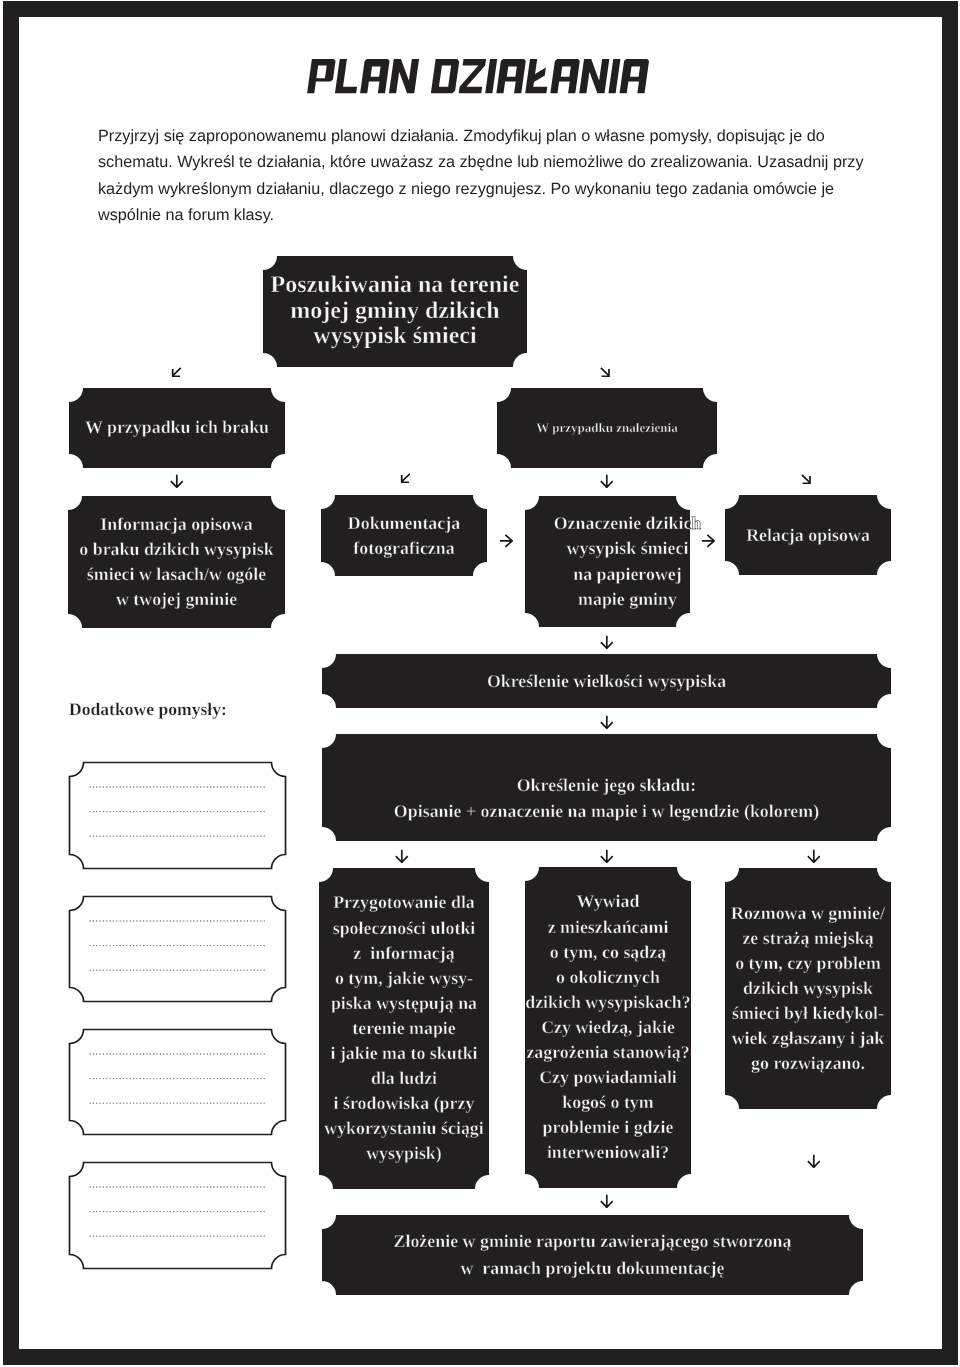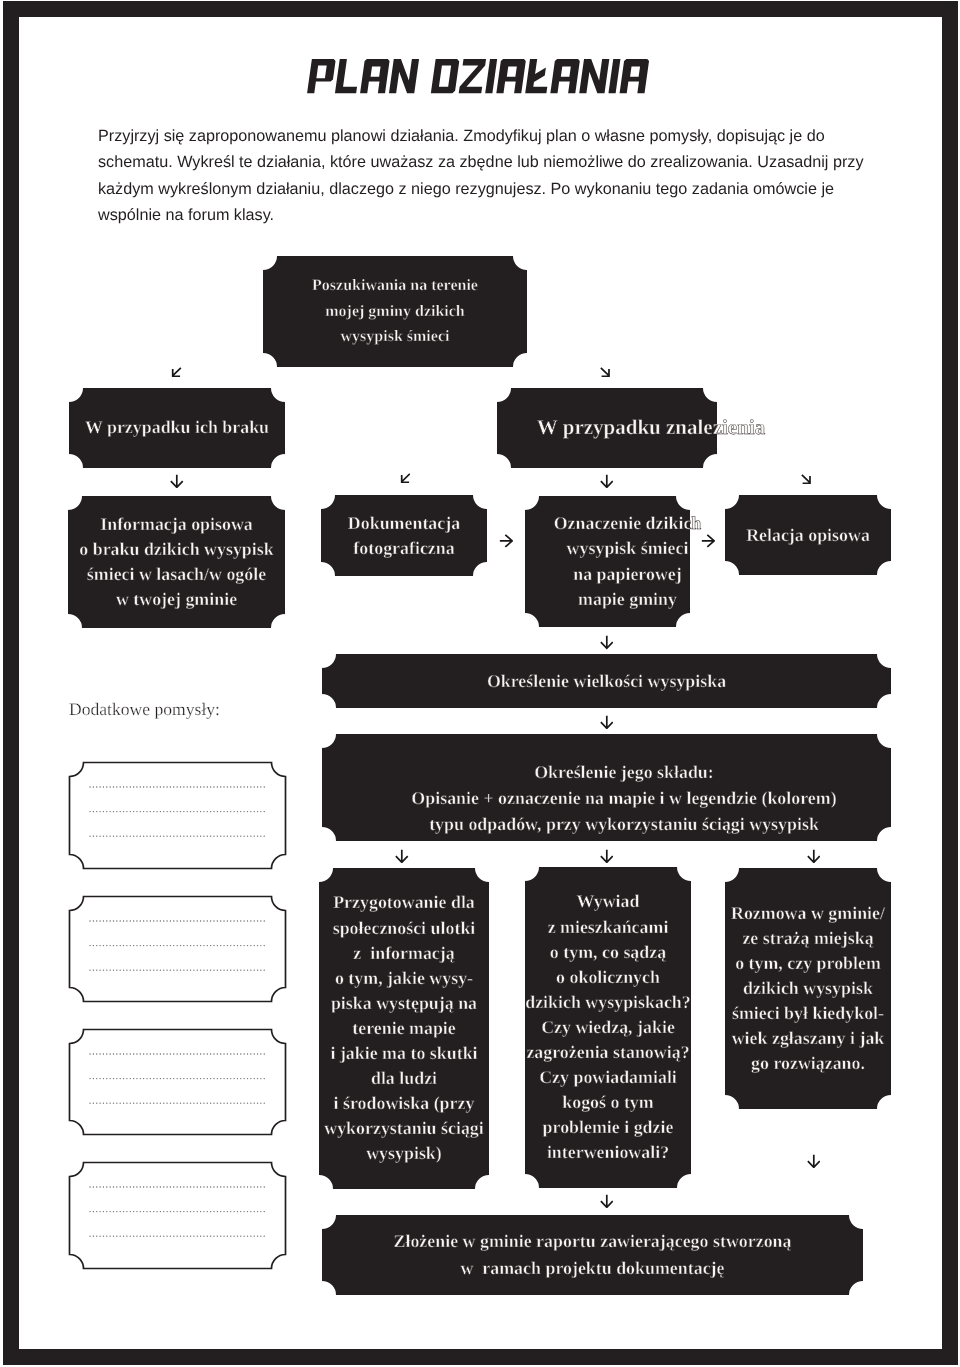--- a/index.html
+++ b/index.html
@@ -25,21 +25,21 @@
   .node .txt{position:absolute;left:0;top:0;width:100%;height:100%;
              display:flex;flex-direction:column;align-items:center;justify-content:center;
              color:#f7f4f2;font-family:"Liberation Serif",serif;font-weight:bold;
              text-align:center;box-sizing:border-box;
              -webkit-text-stroke:0.45px #231f20;}
   .node .txt span{display:block;white-space:pre;}
 
   .arrow{position:absolute;line-height:0;}
 
   .lbl{position:absolute;color:#231f20;font-family:"Liberation Serif",serif;
-       font-weight:normal;white-space:pre;}
+       font-weight:bold;white-space:pre;}
 </style>
 </head>
 <body>
 
 <div id="page">
   <div class="frame"></div>
 
   <div class="title">
       <svg id="title-svg" width="342.4" height="34.2" viewBox="0 0 1001.1 100">
         <g fill="#231f20" fill-rule="evenodd" transform="translate(14.1,0) skewX(-8)">
@@ -59,39 +59,39 @@
         </g>
       </svg>
     </div>
   <div class="intro">Przyjrzyj się zaproponowanemu planowi działania. Zmodyfikuj plan o własne pomysły, dopisując je do schematu. Wykreśl te działania, które uważasz za zbędne lub niemożliwe do zrealizowania. Uzasadnij przy każdym wykreślonym działaniu, dlaczego z niego rezygnujesz. Po wykonaniu tego zadania omówcie je wspólnie na forum klasy.</div>
 
   <div id="nodes">
       <div class="node" style="left: 263px; top: 256px; width: 264px; height: 111px;">
         <svg width="264" height="111">
       <path d="M 14 0 L 250 0 A 14 14 0 0 0 264 14 L 264 97 A 14 14 0 0 0 250 111 L 14 111 A 14 14 0 0 0 0 97 L 0 14 A 14 14 0 0 0 14 0 Z" fill="#231f20"></path>
         </svg>
-    <div class="txt" style="font-size:16px;line-height:25.5px;justify-content:center;">
+    <div class="txt" style="font-size:24px;line-height:25.5px;justify-content:center;">
           <span>Poszukiwania na terenie</span>
           <span>mojej gminy dzikich</span>
           <span>wysypisk śmieci</span>
         </div>
       </div>
       <div class="node" style="left: 69px; top: 388px; width: 216px; height: 80px;">
         <svg width="216" height="80">
       <path d="M 14 0 L 202 0 A 14 14 0 0 0 216 14 L 216 66 A 14 14 0 0 0 202 80 L 14 80 A 14 14 0 0 0 0 66 L 0 14 A 14 14 0 0 0 14 0 Z" fill="#231f20"></path>
         </svg>
     <div class="txt" style="font-size:17.9px;line-height:25.5px;">
           <span>W przypadku ich braku</span>
         </div>
       </div>
       <div class="node" style="left: 497px; top: 388px; width: 220px; height: 80px;">
         <svg width="220" height="80">
       <path d="M 14 0 L 206 0 A 14 14 0 0 0 220 14 L 220 66 A 14 14 0 0 0 206 80 L 14 80 A 14 14 0 0 0 0 66 L 0 14 A 14 14 0 0 0 14 0 Z" fill="#231f20"></path>
         </svg>
-    <div class="txt" style="font-size:21px;line-height:25.5px;margin-left:44px;">
+    <div class="txt" style="font-size:13px;line-height:25.5px;">
           <span>W przypadku znalezienia</span>
         </div>
       </div>
       <div class="node" style="left: 68px; top: 496px; width: 217px; height: 132px;">
         <svg width="217" height="132">
       <path d="M 14 0 L 203 0 A 14 14 0 0 0 217 14 L 217 118 A 14 14 0 0 0 203 132 L 14 132 A 14 14 0 0 0 0 118 L 0 14 A 14 14 0 0 0 14 0 Z" fill="#231f20"></path>
         </svg>
     <div class="txt" style="font-size:17.9px;line-height:25px;">
           <span>Informacja opisowa</span>
           <span>o braku dzikich wysypisk</span>
@@ -128,28 +128,27 @@
         </div>
       </div>
       <div class="node" style="left: 322px; top: 654px; width: 569px; height: 54px;">
         <svg width="569" height="54">
       <path d="M 14 0 L 555 0 A 14 14 0 0 0 569 14 L 569 40 A 14 14 0 0 0 555 54 L 14 54 A 14 14 0 0 0 0 40 L 0 14 A 14 14 0 0 0 14 0 Z" fill="#231f20"></path>
         </svg>
     <div class="txt" style="font-size:17.9px;line-height:26px;">
           <span>Określenie wielkości wysypiska</span>
         </div>
       </div>
-      <div class="node" style="left: 322px; top: 734px; width: 569px; height: 127px; padding-left: 35px;">
+      <div class="node" style="left: 322px; top: 734px; width: 569px; height: 127px;">
         <svg width="569" height="107">
       <path d="M 14 0 L 555 0 A 14 14 0 0 0 569 14 L 569 93 A 14 14 0 0 0 555 107 L 14 107 A 14 14 0 0 0 0 93 L 0 14 A 14 14 0 0 0 14 0 Z" fill="#231f20"></path>
         </svg>
     <div class="txt" style="font-size:17.9px;line-height:26px;">
           <span>Określenie jego składu:</span>
           <span>Opisanie + oznaczenie na mapie i w legendzie (kolorem)</span>
-          <span>typu odpadów, przy wykorzystaniu ściągi wysypisk</span>
         </div>
       </div>
       <div class="node" style="left: 319px; top: 868px; width: 170px; height: 321px;">
         <svg width="170" height="321">
       <path d="M 14 0 L 156 0 A 14 14 0 0 0 170 14 L 170 307 A 14 14 0 0 0 156 321 L 14 321 A 14 14 0 0 0 0 307 L 0 14 A 14 14 0 0 0 14 0 Z" fill="#231f20"></path>
         </svg>
     <div class="txt" style="font-size:17.9px;line-height:25.1px;">
           <span>Przygotowanie dla</span>
           <span>społeczności ulotki</span>
           <span>z  informacją</span>

